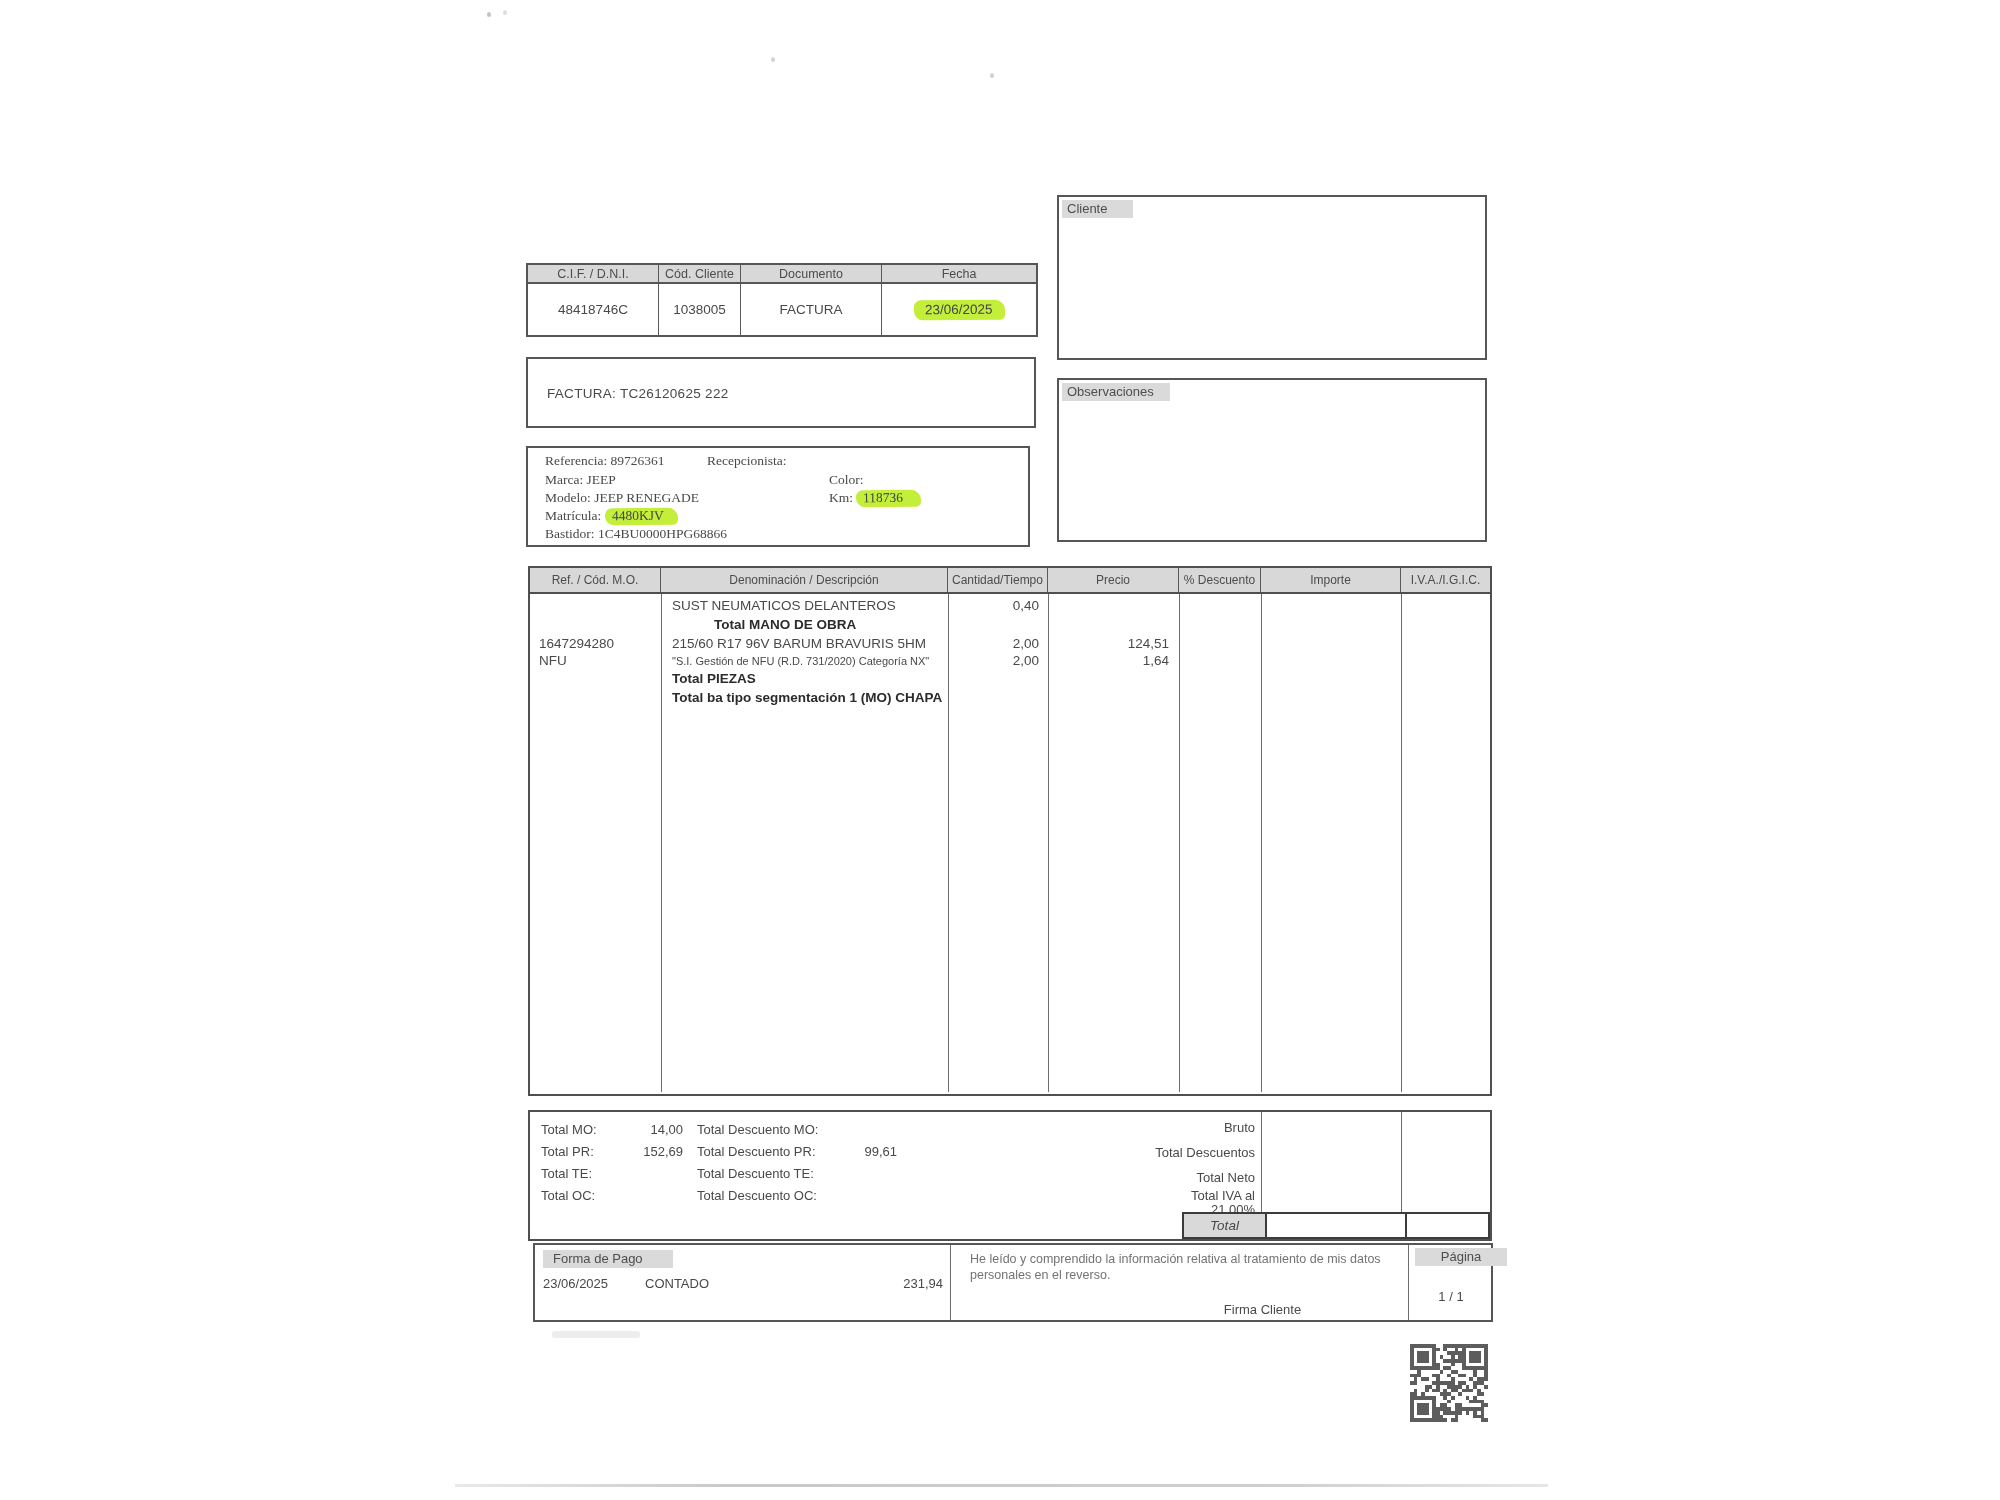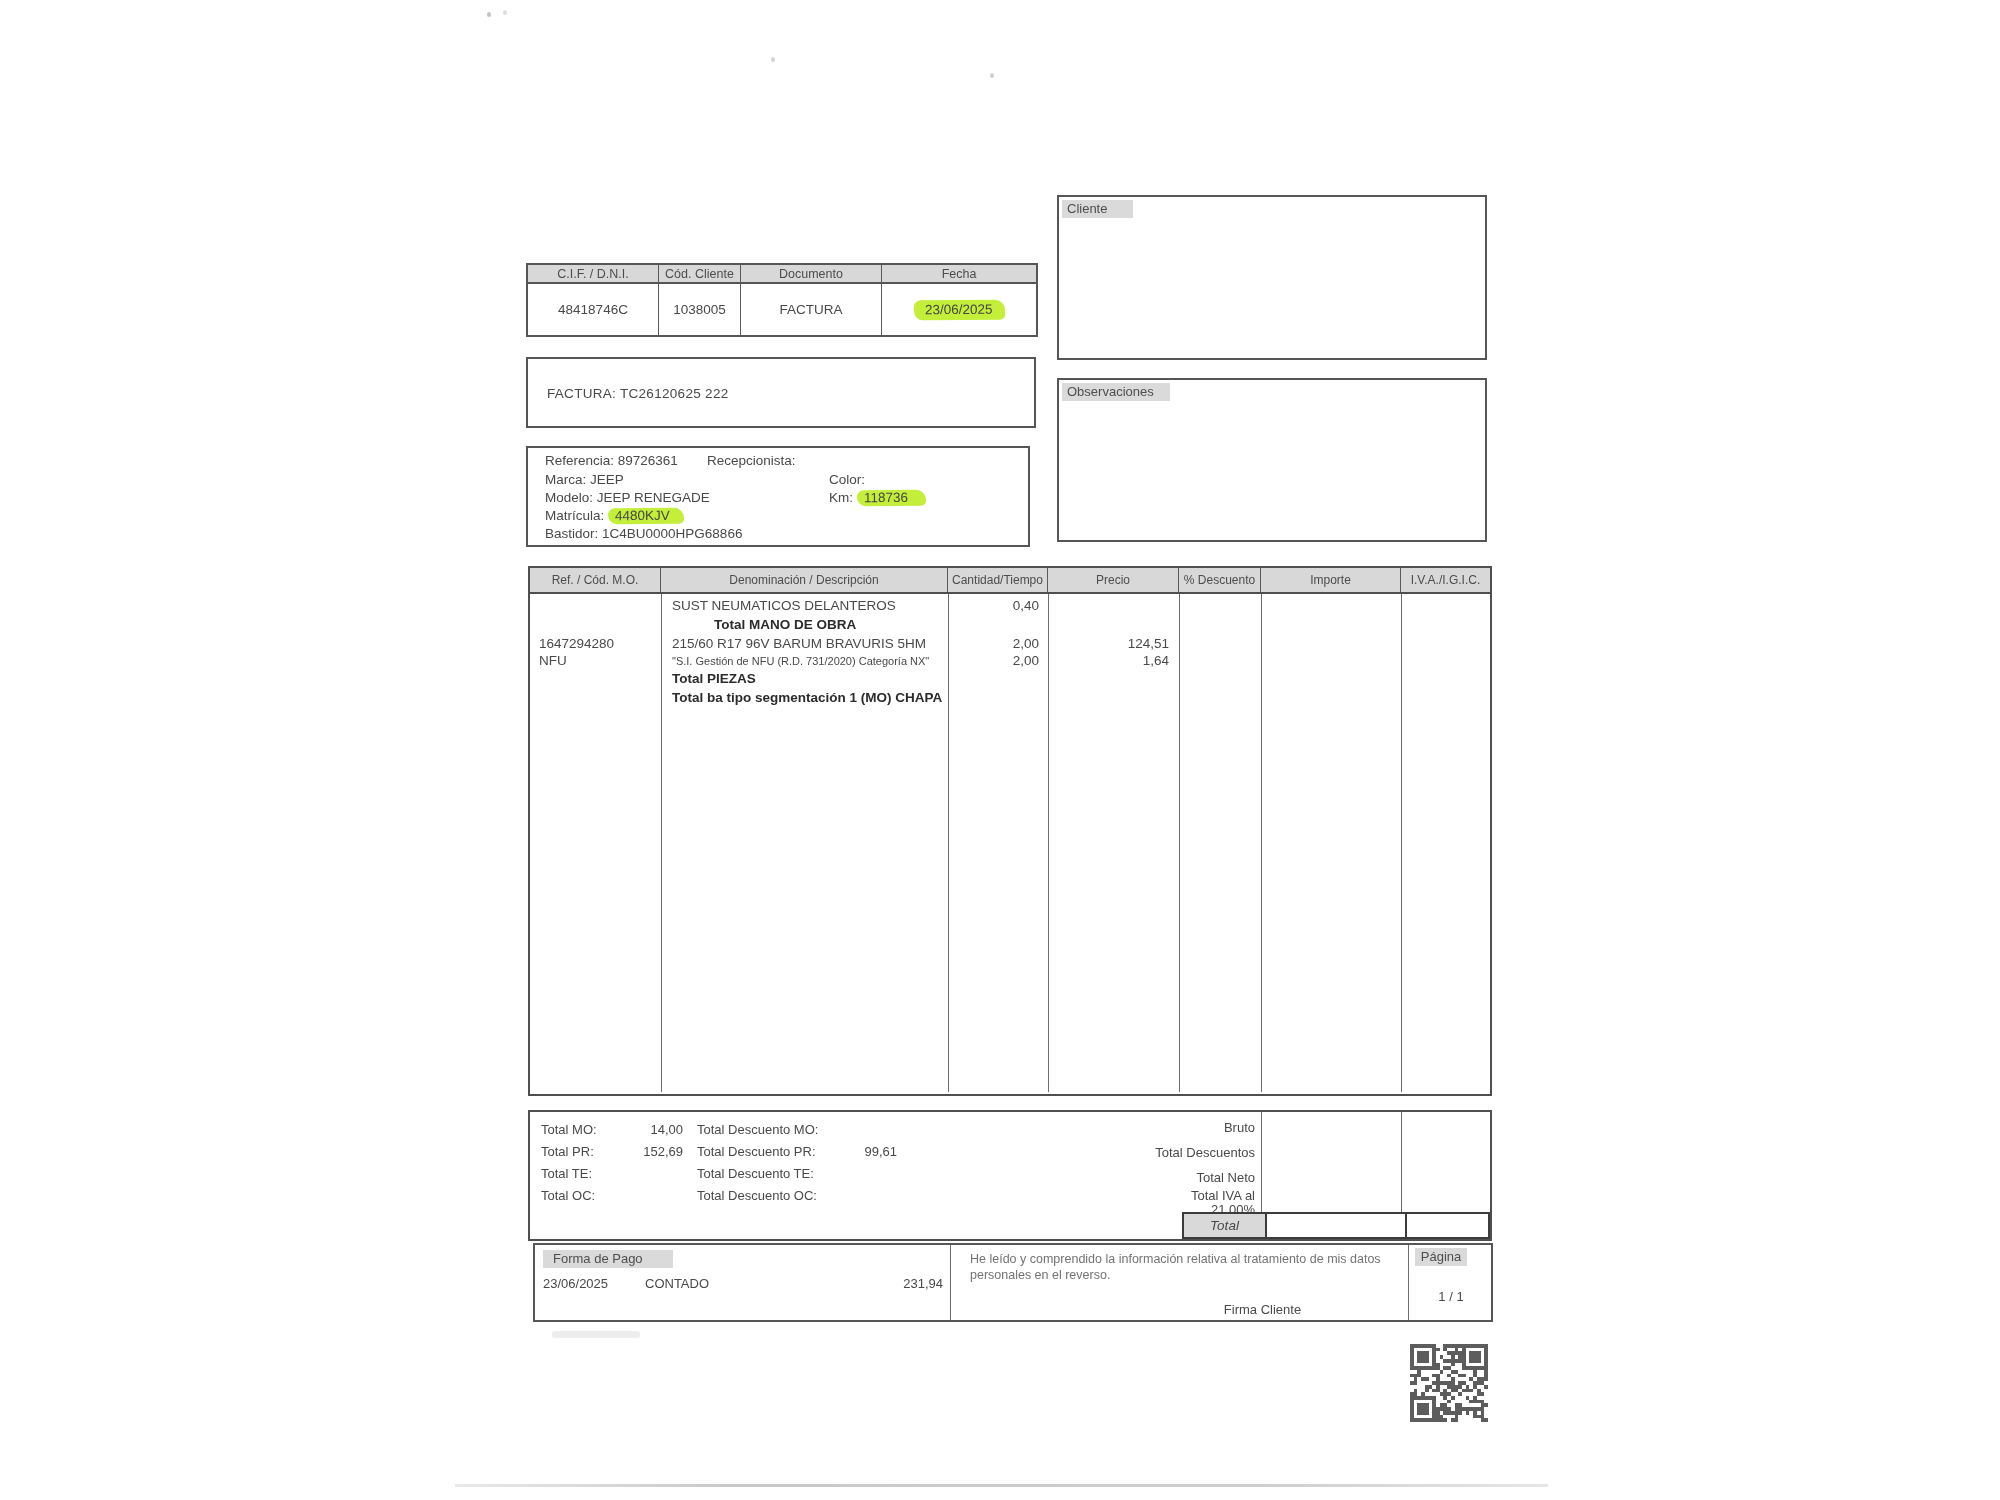--- a/index.html
+++ b/index.html
@@ -20,21 +20,21 @@
   .doc-table .h:nth-child(4) { border-right:none; }
   .doc-table .v { border-right:1px solid #5a5a5a; font-size:13.5px; display:flex; align-items:center; justify-content:center; }
   .doc-table .v:nth-child(8) { border-right:none; }
 
   
   .fact-box { left:526px; top:357px; width:510px; height:71px; }
   .fact-box .txt { position:absolute; left:19px; top:27px; font-size:13.5px; letter-spacing:.3px; }
 
   
   .veh-box { left:526px; top:446px; width:504px; height:101px; font-size:13.5px; }
-  .veh-line { position:absolute; left:17px; height:18px; white-space:nowrap; }
+  .veh-line { position:absolute; left:17px; height:18px; white-space:nowrap;font-family:Liberation Serif, serif; }
   .veh-right { position:absolute; white-space:nowrap; }
 
   
   .cli-box { left:1057px; top:195px; width:430px; height:165px; }
   .obs-box { left:1057px; top:378px; width:430px; height:164px; }
   .corner-label { position:absolute; left:3px; top:3px; }
 
   
   .items { left:528px; top:566px; width:964px; height:530px; border:2px solid #4f4f4f; }
   .items .thead { display:grid; grid-template-columns:131px 287px 100px 131px 82px 140px 89px; height:26px;
@@ -245,21 +245,21 @@
     <div class="vline" style="left:873px;"></div>
 
     <span class="glabel abs" style="left:8px; top:5px; padding:1px 30px 1px 10px;">Forma de Pago</span>
     <span class="abs" style="left:8px; top:31px;">23/06/2025</span>
     <span class="abs" style="left:110px; top:31px;">CONTADO</span>
     <span class="abs" style="left:320px; top:31px; width:88px; text-align:right;">231,94</span>
 
     <div class="abs" style="left:435px; top:6px; width:425px; font-size:12.5px; line-height:16px; color:#737373;">He leído y comprendido la información relativa al tratamiento de mis datos personales en el reverso.</div>
     <span class="abs" style="left:650px; top:57px; width:155px; text-align:center;">Firma Cliente</span>
 
-    <span class="glabel abs" style="left:880px; top:3px; width:52px; text-align:center; padding:1px 0;">Página</span>
+    <span class="glabel abs" style="left:880px; top:3px; width:92px; text-align:center; padding:1px 0;">Página</span>
     <span class="abs" style="left:880px; top:44px; width:72px; text-align:center;">1 / 1</span>
   </div>
 
   <svg id="qr-svg" viewBox="0 0 21 21" style="position:absolute; left:1410px; top:1343px; width:78px; height:80px;" shape-rendering="crispEdges">
       <rect x="0" y="0" width="1" height="1" fill="#5d5d5d"></rect>
       <rect x="1" y="0" width="1" height="1" fill="#5d5d5d"></rect>
       <rect x="2" y="0" width="1" height="1" fill="#5d5d5d"></rect>
       <rect x="3" y="0" width="1" height="1" fill="#5d5d5d"></rect>
       <rect x="4" y="0" width="1" height="1" fill="#5d5d5d"></rect>
       <rect x="5" y="0" width="1" height="1" fill="#5d5d5d"></rect>

